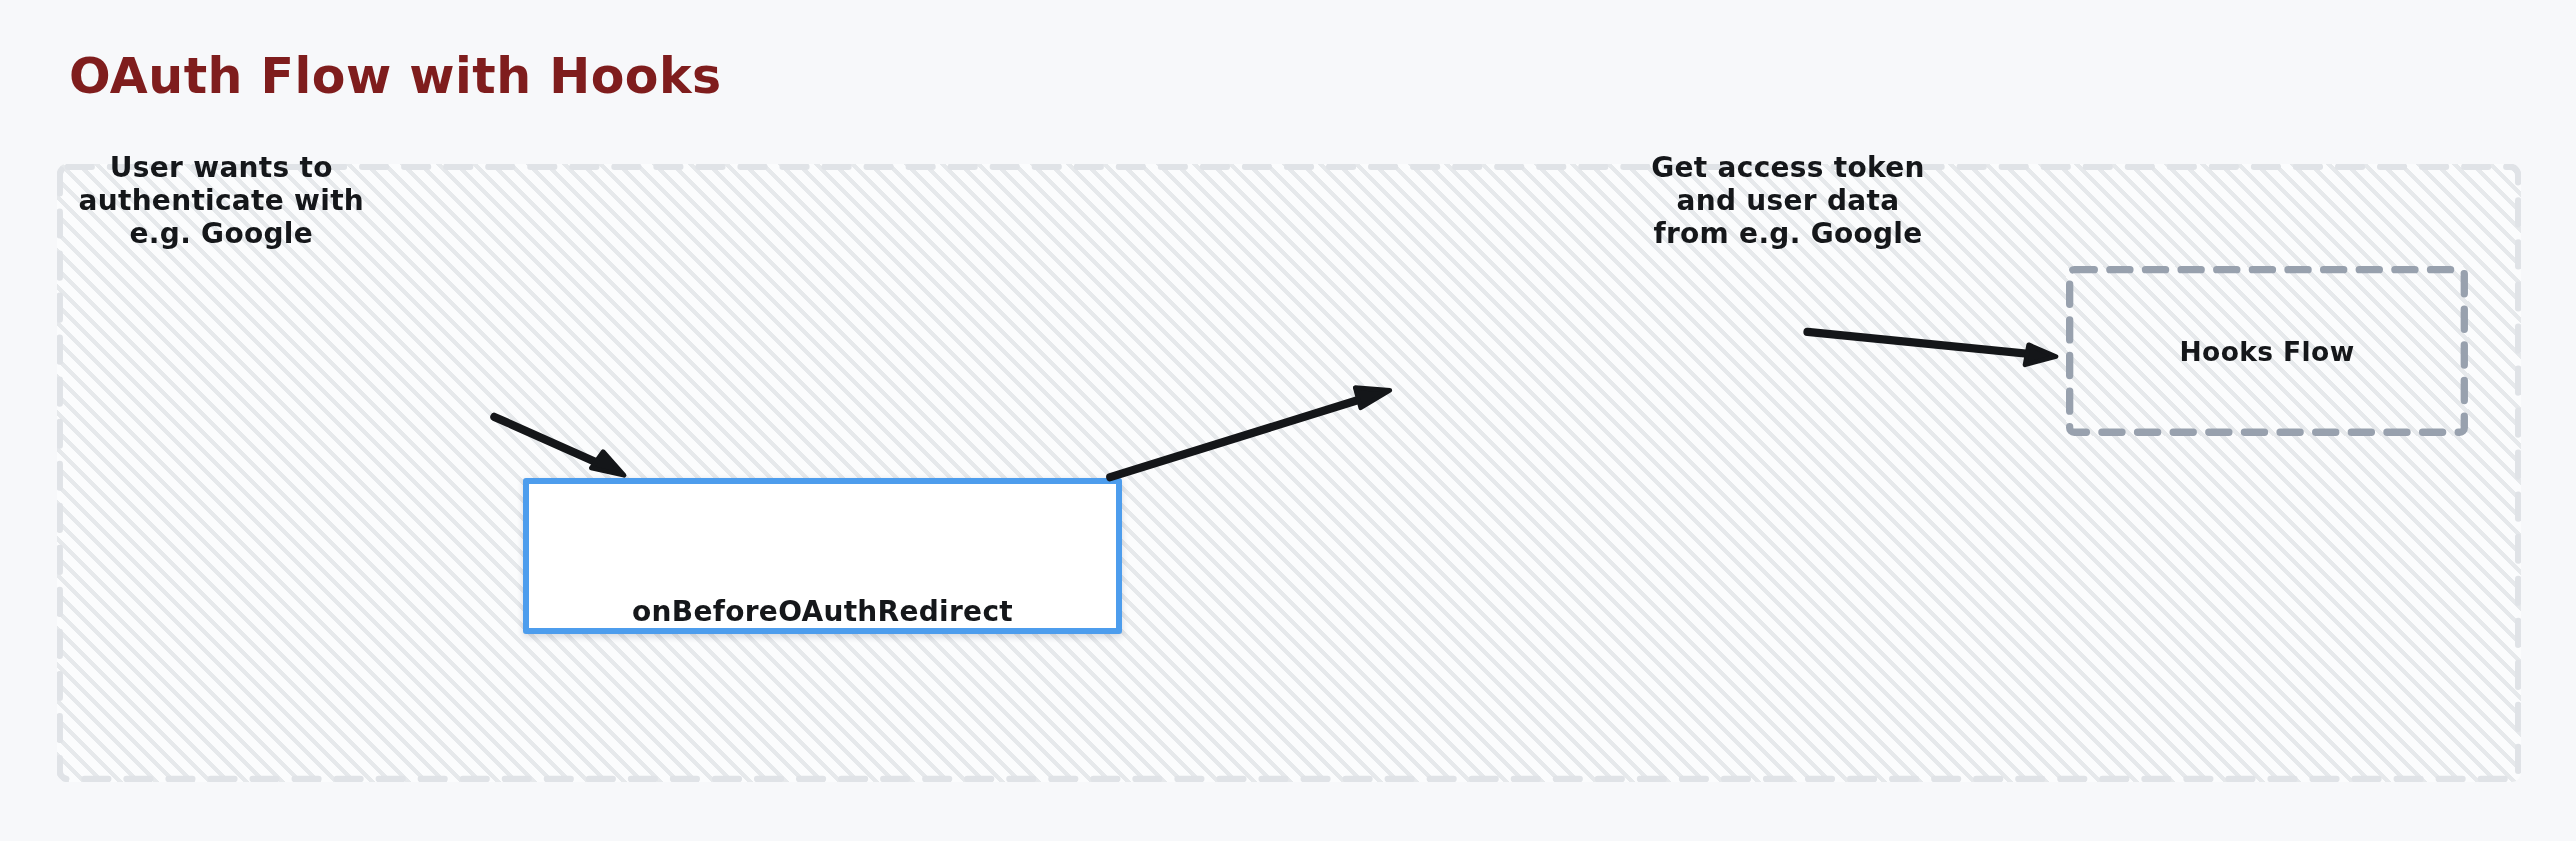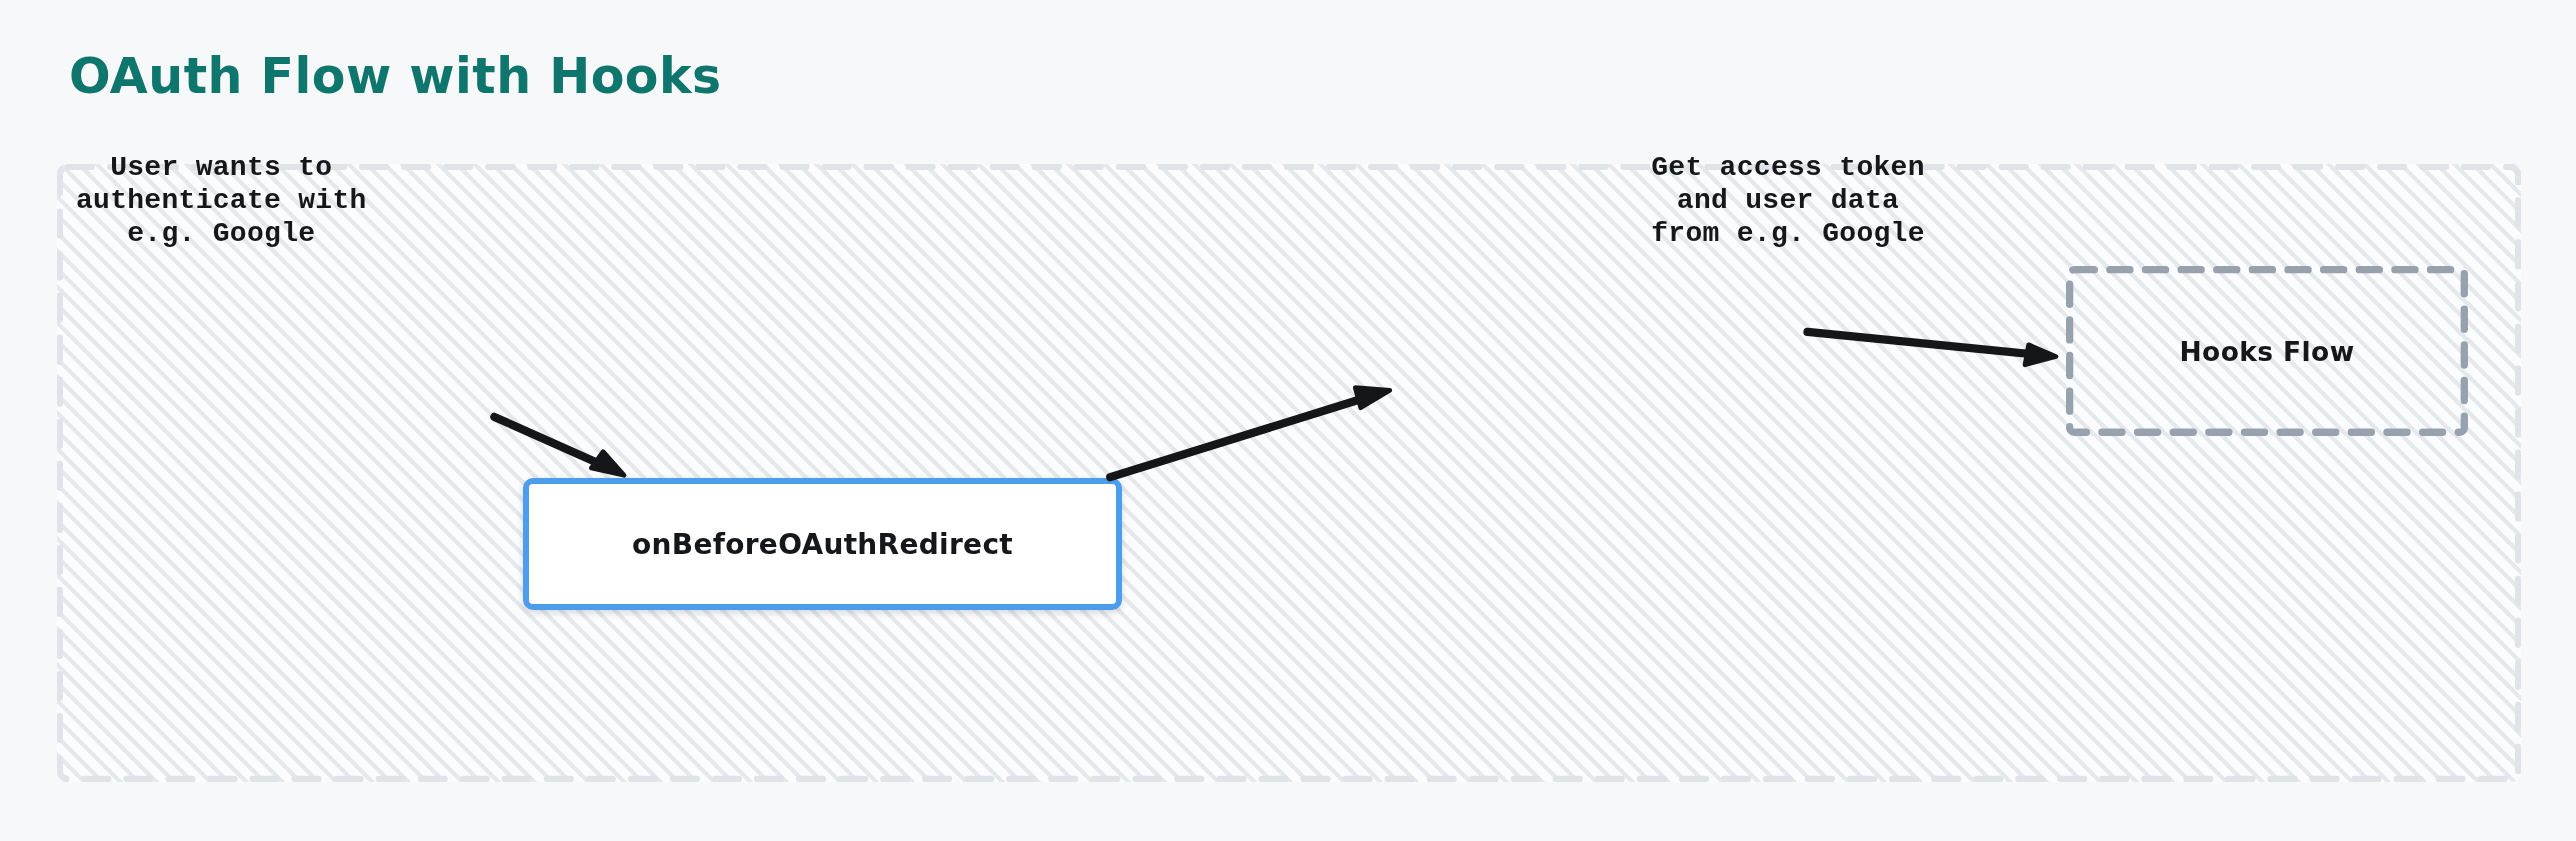--- a/index.html
+++ b/index.html
@@ -15,21 +15,21 @@
     position: relative;
   }
 
   
   #diagram-title {
     position: absolute;
     left: 69px;
     top: 48px;
     font-size: 49px;
     font-weight: 700;
-    color: #0f766e;
+    color: #7f1d1d;
     letter-spacing: 0.5px;
     font-family: "DejaVu Sans", sans-serif;
     white-space: nowrap;
   }
 
   
   .hatched {
     background-color: #fbfcfd;
     background-image:
       repeating-linear-gradient(
@@ -85,49 +85,48 @@
     color: #15171a;
     letter-spacing: 0.4px;
   }
 
   
   #hook-node {
     position: absolute;
     left: 466px;   
     top: 314px;    
     width: 599px;
-    height: 132px;
+    height: 156px;
     box-sizing: border-box;
     background: #ffffff;
     border: 6.4px solid #4d9ded;
-    border-radius: 10px;
+    border-radius: 3px;
     box-shadow: 0 2.7px 6.4px rgba(30,40,60,0.16);
     display: flex;
-    align-items: center;
+    align-items: flex-end;
     justify-content: center;
   }
   #hook-node-label {
     font-size: 28px;
     font-weight: 700;
     color: #15171a;
     letter-spacing: 0.3px;
     white-space: nowrap;
   }
 
   
   .edge-label {
     position: absolute;
     text-align: center;
     font-size: 28px;
     font-weight: 700;
     color: #15171a;
     line-height: 1.18;
     letter-spacing: 0.3px;
     white-space: pre-line;
-    font-family: Liberation Mono, monospace;
   }
   #edge-label-user {
     left: 18.3px;    
     top: -12.8px;
     width: 292px;
   }
   #edge-label-token {
     left: 1585px;  
     top: -12.8px;
     width: 292px;

